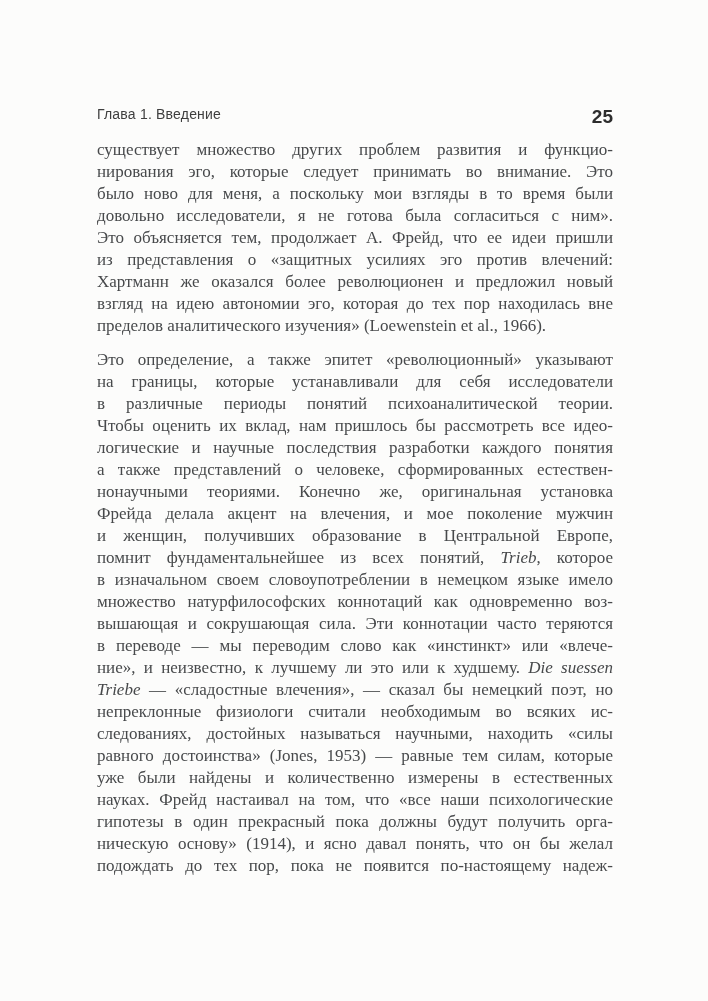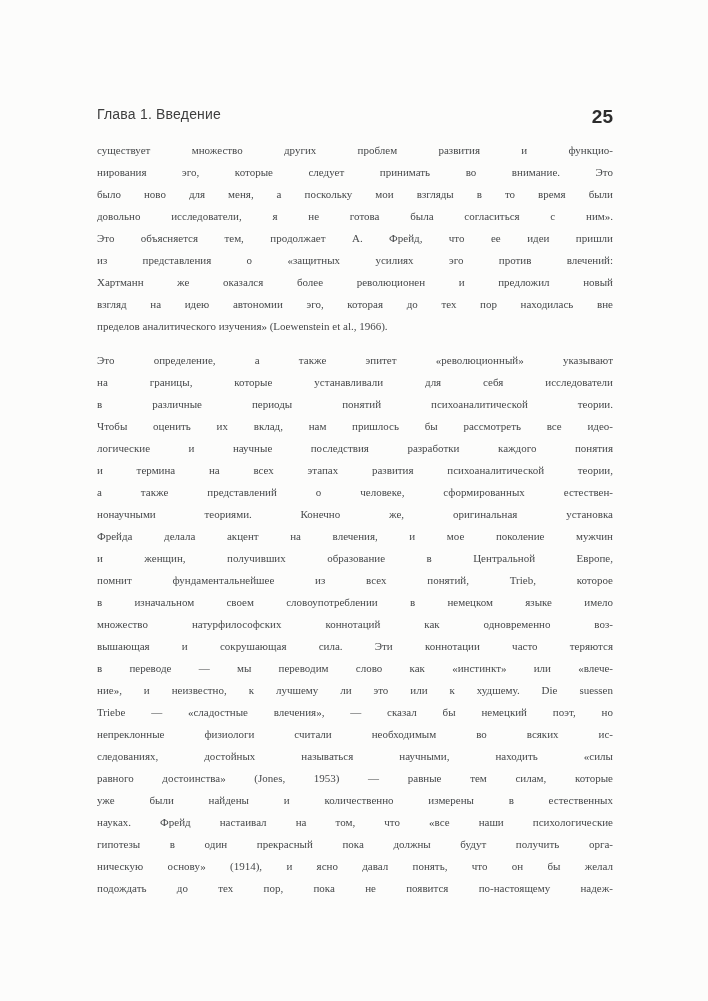--- a/index.html
+++ b/index.html
@@ -35,37 +35,38 @@
     font-size: 19px;
     font-weight: 700;
     color: #2d2d2d;
   }
   .body-text {
     position: absolute;
     left: 97px;
     top: 139px;
     width: 516px;
     font-family: "Liberation Serif", serif;
-    font-size: 11px;
+    font-size: 17px;
     line-height: 22px;
     color: #47494b;
   }
   .para + .para {
     margin-top: 12px;
   }
   .line {
     text-align: justify;
     text-align-last: justify;
     height: 22px;
     overflow: hidden;
   }
   .line.para-end {
     text-align-last: left;
   }
   .seg.italic {
+    font-style: italic;
   }
 </style>
 </head>
 <body>
 
 <div class="page">
   <div class="header">
     <span class="running-title">Глава 1. Введение</span>
     <span class="page-number">25</span>
   </div>
@@ -80,21 +81,20 @@
         <div class="line"><span class="seg">Хартманн же оказался более революционен и предложил новый</span></div>
         <div class="line"><span class="seg">взгляд на идею автономии эго, которая до тех пор находилась вне</span></div>
         <div class="line para-end"><span class="seg">пределов аналитического изучения» (Loewenstein et al., 1966).</span></div>
       </div>
       <div class="para">
         <div class="line"><span class="seg">Это определение, а также эпитет «революционный» указывают</span></div>
         <div class="line"><span class="seg">на границы, которые устанавливали для себя исследователи</span></div>
         <div class="line"><span class="seg">в различные периоды понятий психоаналитической теории.</span></div>
         <div class="line"><span class="seg">Чтобы оценить их вклад, нам пришлось бы рассмотреть все идео-</span></div>
         <div class="line"><span class="seg">логические и научные последствия разработки каждого понятия</span></div>
-        <div class="line"><span class="seg">и термина на всех этапах развития психоаналитической теории,</span></div>
         <div class="line"><span class="seg">а также представлений о человеке, сформированных естествен-</span></div>
         <div class="line"><span class="seg">нонаучными теориями. Конечно же, оригинальная установка</span></div>
         <div class="line"><span class="seg">Фрейда делала акцент на влечения, и мое поколение мужчин</span></div>
         <div class="line"><span class="seg">и женщин, получивших образование в Центральной Европе,</span></div>
         <div class="line"><span class="seg">помнит фундаментальнейшее из всех понятий, </span><span class="seg italic">Trieb</span><span class="seg">, которое</span></div>
         <div class="line"><span class="seg">в изначальном своем словоупотреблении в немецком языке имело</span></div>
         <div class="line"><span class="seg">множество натурфилософских коннотаций как одновременно воз-</span></div>
         <div class="line"><span class="seg">вышающая и сокрушающая сила. Эти коннотации часто теряются</span></div>
         <div class="line"><span class="seg">в переводе — мы переводим слово как «инстинкт» или «влече-</span></div>
         <div class="line"><span class="seg">ние», и неизвестно, к лучшему ли это или к худшему. </span><span class="seg italic">Die suessen</span></div>

